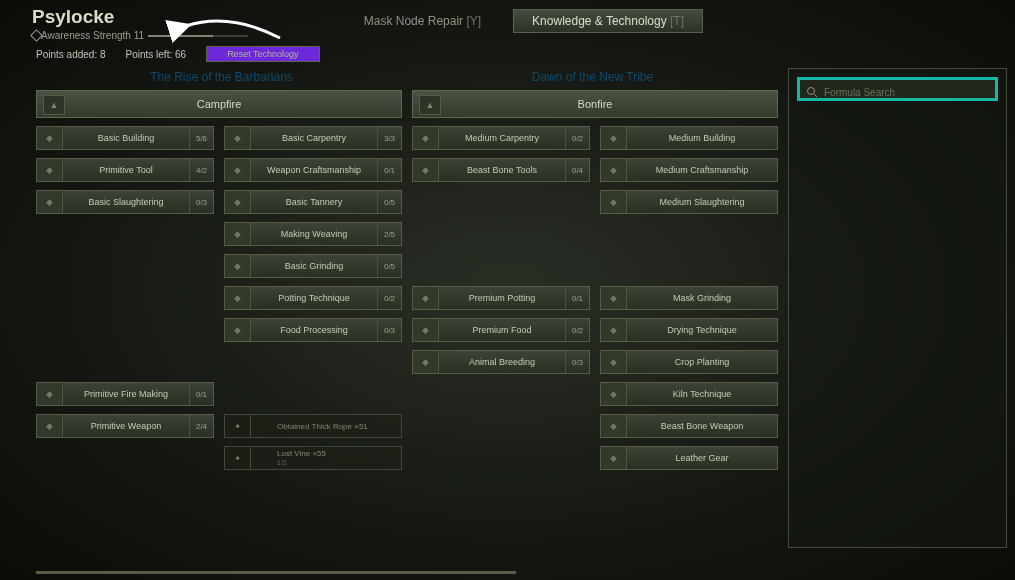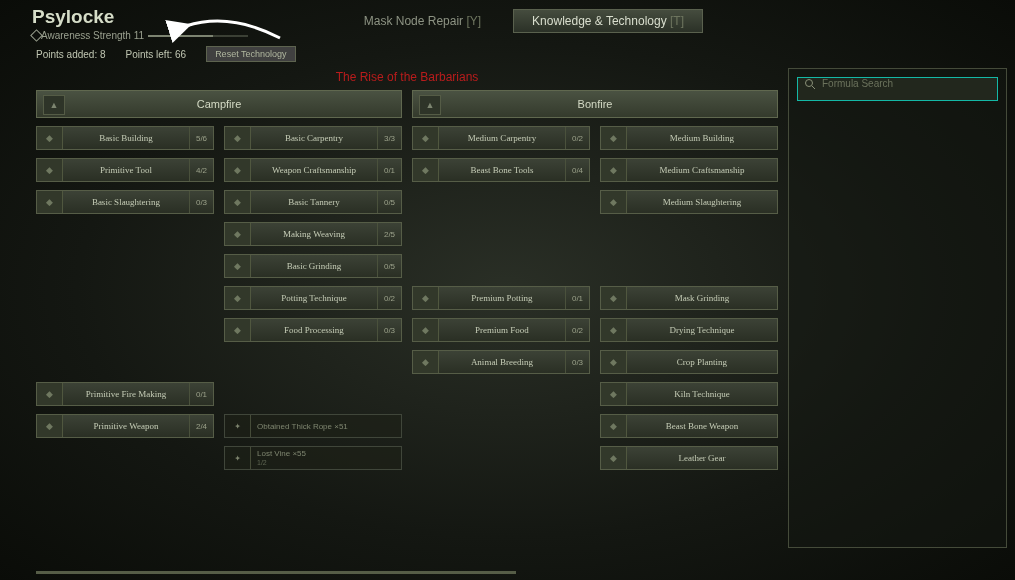--- a/index.html
+++ b/index.html
@@ -14,46 +14,46 @@
 .player-name { font-size:19px; font-weight:600; color:#d6ddc8; }
 .awareness-row { display:flex; align-items:center; font-size:10px; color:#9aa08f; margin-top:2px; }
 .awareness-row .diamond { width:9px; height:9px; border:1px solid #9aa08f; transform:rotate(45deg); display:inline-block; }
 .aw-bar { width:100px; height:2px; background:#3b4035; margin-left:4px; position:relative; }
 .aw-bar::after { content:""; position:absolute; left:0; top:0; height:100%; width:65%; background:#7d8471; }
 .tabs { display:flex; gap:14px; margin-left:auto; margin-right:300px; align-items:center; height:30px; }
 .tab { font-size:12px; color:#8d9383; padding:4px 18px; white-space:nowrap; cursor:pointer; }
 .tab.active { background:linear-gradient(#454c3e,#2b3127); color:#d9dece; border:1px solid #5a614e; }
 .tab .hotkey { color:#6e755f; }
 .stat-row { display:flex; align-items:center; gap:20px; padding:2px 0 6px 36px; font-size:10px; color:#c0c6b2; }
-.reset-btn { font-size:9px; padding:2px 8px; border:1px solid #5d634f; background:#404040; color:#b0b79f; cursor:pointer; }
+.reset-btn { font-size:9px; padding:2px 20px; border:1px solid #5d634f; background:#6d28d9; color:#b0b79f; cursor:pointer; }
 .arrow-annot { position:absolute; left:180px; top:10px; pointer-events:none; }
 .arrow-annot svg { overflow:visible; }
 .main { display:flex; padding:0 8px 0 36px; gap:10px; height:490px; }
 .tree-area { flex:1; position:relative; }
 .age-headers { display:flex; }
-.age-h { flex:1; text-align:center; font-size:12px; color:#b91c1c; padding:2px 0 6px; }
+.age-h { flex:1; text-align:center; font-size:12px; color:#0c4a6e; padding:2px 0 6px; }
 .workbench-row { display:flex; gap:10px; }
 .workbench { flex:1; height:28px; background:linear-gradient(#4a5242,#343a2c); border:1px solid #60684f; display:flex; align-items:center; justify-content:center; font-size:11px; color:#d3d9c4; position:relative; cursor:pointer; }
 .wb-icon { position:absolute; left:6px; top:4px; width:22px; height:20px; background:#2e3428; border:1px solid #555c46; display:flex; align-items:center; justify-content:center; font-size:9px; color:#7d8570; }
 .tech-grid { display:grid; grid-template-columns:repeat(4, 178px); gap:8px 10px; margin-top:8px; }
 .tech {
   height:24px; background:linear-gradient(#3c4236,#2a2f24);
   border:1px solid #565d47; display:flex; align-items:center;
   font-size:9px; color:#c4cbb5; cursor:pointer; position:relative;
 }
 .tech.empty { visibility:hidden; }
 .tech .ticon { width:26px; height:100%; background:#32382a; border-right:1px solid #50573f; display:flex; align-items:center; justify-content:center; font-size:9px; color:#6f7860; flex-shrink:0; }
-.tech .tlabel { flex:1; text-align:center; padding:0 2px; white-space:nowrap; overflow:hidden;font-family:Liberation Serif, serif; }
+.tech .tlabel { flex:1; text-align:center; padding:0 2px; white-space:nowrap; overflow:hidden; }
 .tech .tprog { width:24px; text-align:right; font-size:8px; color:#9aa089; border-left:1px solid #4a513c; height:100%; display:flex; align-items:center; justify-content:center; flex-shrink:0; }
 .quest { height:24px; background:rgba(30,34,24,.6); border:1px solid #40463a; display:flex; align-items:center; font-size:8px; color:#7e856f; }
 .quest .ticon{ width:26px; height:100%; border-right:1px solid #454b38; display:flex; align-items:center; justify-content:center; }
-.quest .qtext{ flex:1; padding:0 6px; display:flex; flex-direction:column; line-height:9px;}
+.quest .qtext{ flex:1; padding:0 6px; display:flex; flex-direction:column; line-height:9px;margin-left:20px;}
 .quest .qsub{ font-size:7px; color:#5e6552;}
 .sidebar { width:220px; height:480px; border:1px solid #454b3a; background:rgba(20,23,17,.5); padding:8px; }
-.search { width:100%; height:24px; border:1px solid #14b8a6; background:#22271d; display:flex; align-items:flex-start; padding:0 6px; gap:6px; }
+.search { width:100%; height:24px; border:3px solid #14b8a6; background:#22271d; display:flex; align-items:flex-end; padding:0 6px; gap:6px; }
 .search svg { flex-shrink:0; }
 .search input { flex:1; background:none; border:none; outline:none; color:#a9b199; font-size:10px; }
 .search input::placeholder{ color:#6b725c; }
 .bottom-bar { position:absolute; left:36px; bottom:6px; width:480px; height:3px; background:#565d47; }
 </style>
 </head>
 <body>
 
 <div class="header">
   <div class="player-block">
@@ -96,20 +96,21 @@
     <span>Points left:</span>
     <span>66</span>
   </span>
   <button class="reset-btn">Reset Technology</button>
 </div>
 
 <div class="main">
   <div class="tree-area">
     <div class="age-headers">
       <div class="age-h">The Rise of the Barbarians</div>
+      <div class="age-h">Dawn of the New Tribe</div>
     </div>
     <div class="workbench-row">
       <div class="workbench">
         <div class="wb-icon">▲</div>
         <span>Campfire</span>
       </div>
       <div class="workbench">
         <div class="wb-icon">▲</div>
         <span>Bonfire</span>
       </div>

